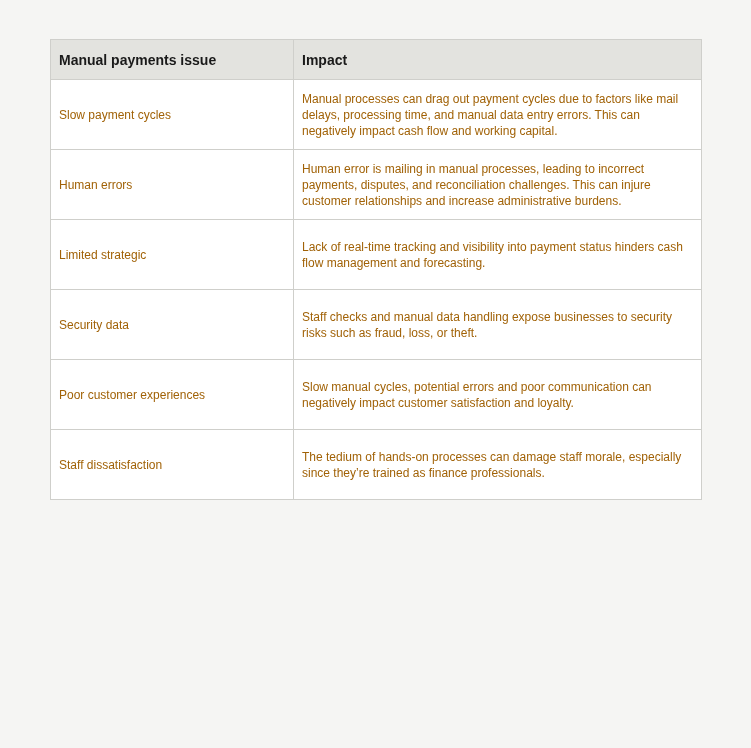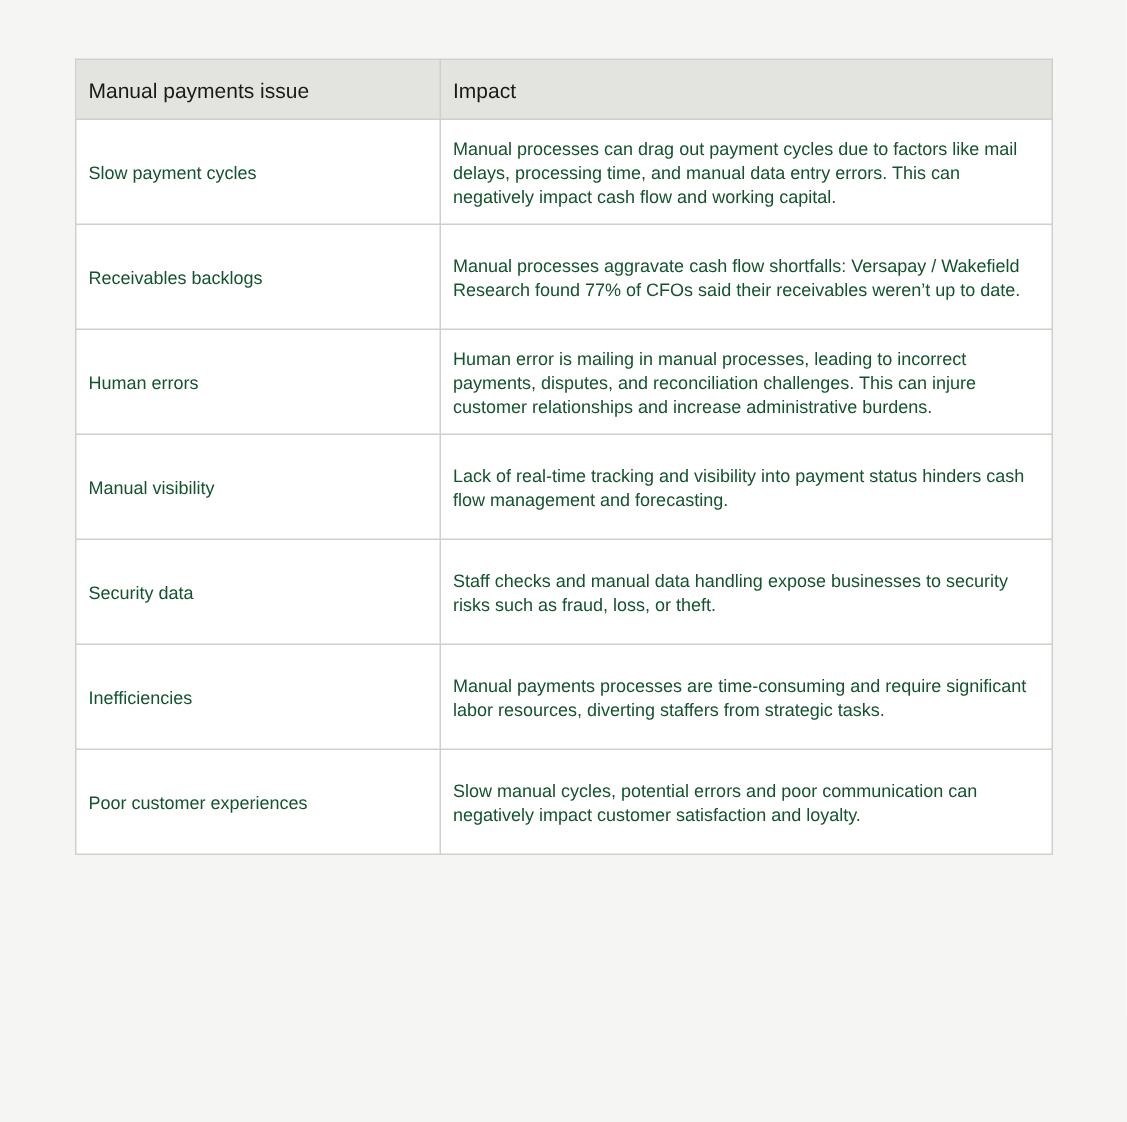--- a/index.html
+++ b/index.html
@@ -22,28 +22,28 @@
   th, td {
     border: 1px solid #cfcfcb;
     text-align: left;
     vertical-align: middle;
     padding: 0 8px;
   }
   th {
     background: #e3e3df;
     height: 39px;
     font-size: 14px;
-    font-weight: normal;
+    font-weight: bold;
     color: #1a1a1a;
   }
   td {
     height: 69px;
     font-size: 12px;
     line-height: 16px;
-    color: #14532d;
+    color: #a16207;
   }
   col.c1 { width: 243px; }
   col.c2 { width: 408px; }
 </style>
 </head>
 <body>
 
 <table>
   <colgroup>
       <col class="c1">
@@ -54,37 +54,33 @@
       <th>Manual payments issue</th>
       <th>Impact</th>
     </tr>
   </thead>
   <tbody>
     <tr>
       <td>Slow payment cycles</td>
       <td>Manual processes can drag out payment cycles due to factors like mail delays, processing time, and manual data entry errors. This can negatively impact cash flow and working capital.</td>
     </tr>
     <tr>
-      <td>Receivables backlogs</td>
-      <td>Manual processes aggravate cash flow shortfalls: Versapay / Wakefield Research found 77% of CFOs said their receivables weren’t up to date.</td>
-    </tr>
-    <tr>
       <td>Human errors</td>
       <td>Human error is mailing in manual processes, leading to incorrect payments, disputes, and reconciliation challenges. This can injure customer relationships and increase administrative burdens.</td>
     </tr>
     <tr>
-      <td>Manual visibility</td>
+      <td>Limited strategic</td>
       <td>Lack of real-time tracking and visibility into payment status hinders cash flow management and forecasting.</td>
     </tr>
     <tr>
       <td>Security data</td>
       <td>Staff checks and manual data handling expose businesses to security risks such as fraud, loss, or theft.</td>
     </tr>
     <tr>
-      <td>Inefficiencies</td>
-      <td>Manual payments processes are time-consuming and require significant labor resources, diverting staffers from strategic tasks.</td>
+      <td>Poor customer experiences</td>
+      <td>Slow manual cycles, potential errors and poor communication can negatively impact customer satisfaction and loyalty.</td>
     </tr>
     <tr>
-      <td>Poor customer experiences</td>
-      <td>Slow manual cycles, potential errors and poor communication can negatively impact customer satisfaction and loyalty.</td>
+      <td>Staff dissatisfaction</td>
+      <td>The tedium of hands-on processes can damage staff morale, especially since they’re trained as finance professionals.</td>
     </tr>
   </tbody>
 </table>
 
 </body></html>

